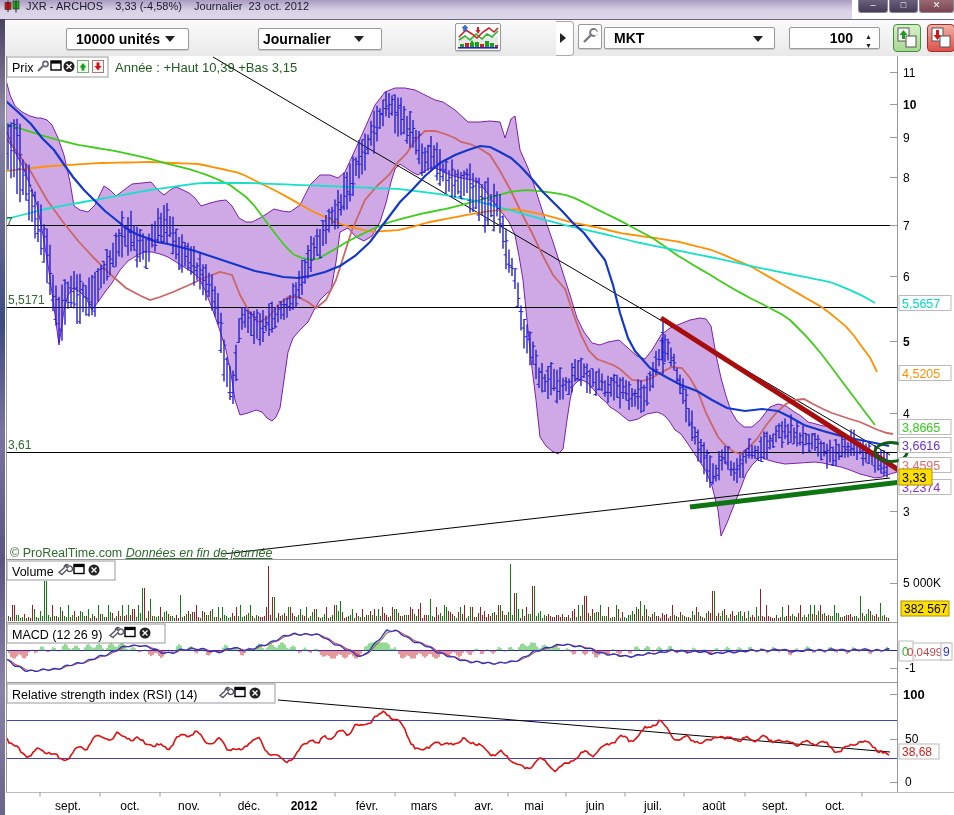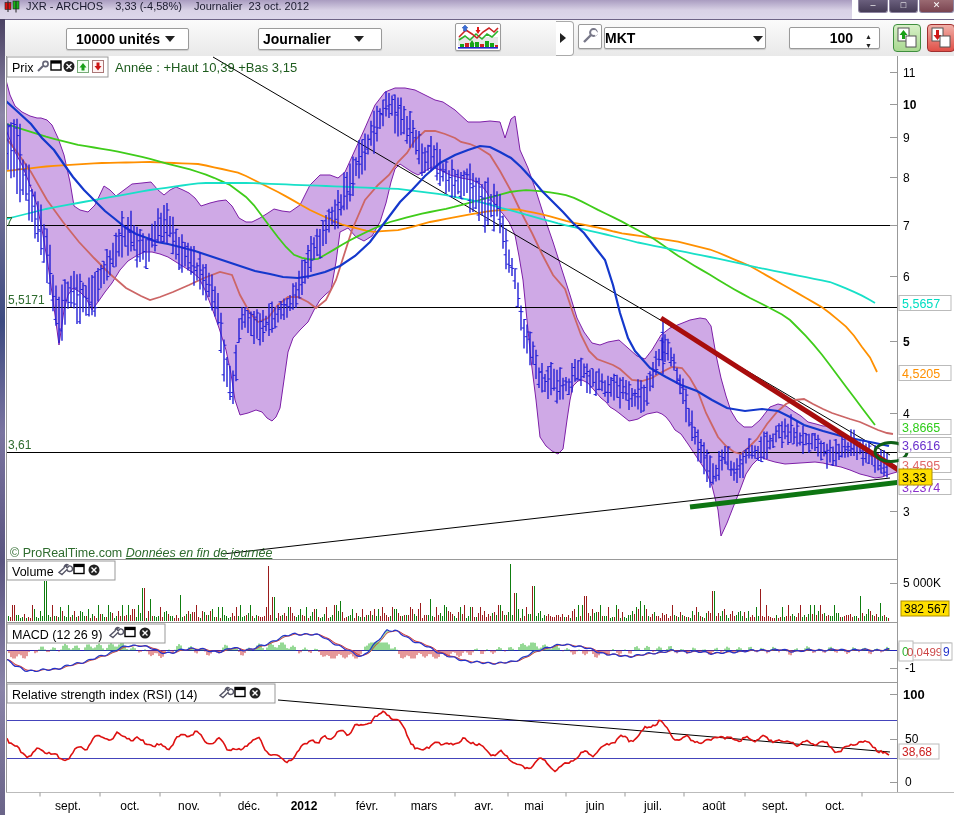--- a/index.html
+++ b/index.html
@@ -56,21 +56,21 @@
     <div style="position:absolute;left:556px;top:1px;width:17px;height:33px;background:#fff;border:1px solid #aaa;border-left:none;border-radius:0 4px 4px 0;">
       <div style="position:absolute;left:4px;top:11px;width:0;height:0;border-top:5px solid transparent;border-bottom:5px solid transparent;border-left:6px solid #222;"></div>
     </div>
     <div class="combo" style="left:578px;top:4px;width:22px;height:23px;">
       <svg width="22" height="23">
           <line x1="5" y1="17" x2="12" y2="10" stroke="#778" stroke-width="2.4"></line>
           <circle cx="14.5" cy="7.5" r="3.4" fill="none" stroke="#778" stroke-width="2"></circle>
           <rect x="14" y="5.5" width="5" height="4" fill="#fff" transform="rotate(45 16 7.5)"></rect>
         </svg>
     </div>
-    <div class="combo" style="left:604px;top:7px;width:160px;height:20px;line-height:20px;">MKT</div>
+    <div class="combo" style="left:604px;top:7px;width:160px;height:20px;line-height:20px;padding-left:9px;">MKT</div>
     <div class="tri" style="left:753px;top:16px;"></div>
     <div class="combo" style="left:789px;top:7px;width:89px;height:20px;line-height:20px;font-weight:bold;">
       <span style="position:absolute;right:26px;">100</span>
       <span style="position:absolute;right:7px;top:-1px;font-size:7px;color:#222;">▲</span>
       <span style="position:absolute;right:7px;top:8px;font-size:7px;color:#222;">▼</span>
     </div>
     <div style="position:absolute;left:893px;top:4px;width:26px;height:26px;border:1px solid #3f8f3f;border-radius:4px;background:linear-gradient(#d8f0c8,#a8d890);">
       <svg width="26" height="26">
         <rect x="4" y="3" width="11" height="13" fill="#fff" stroke="#555" stroke-width="1"></rect>
         <path d="M9.5 14 l4 -5 h-2.5 v-4 h-3 v4 h-2.5 z" fill="#18a018" transform="rotate(180 9.5 9.5)"></path>

